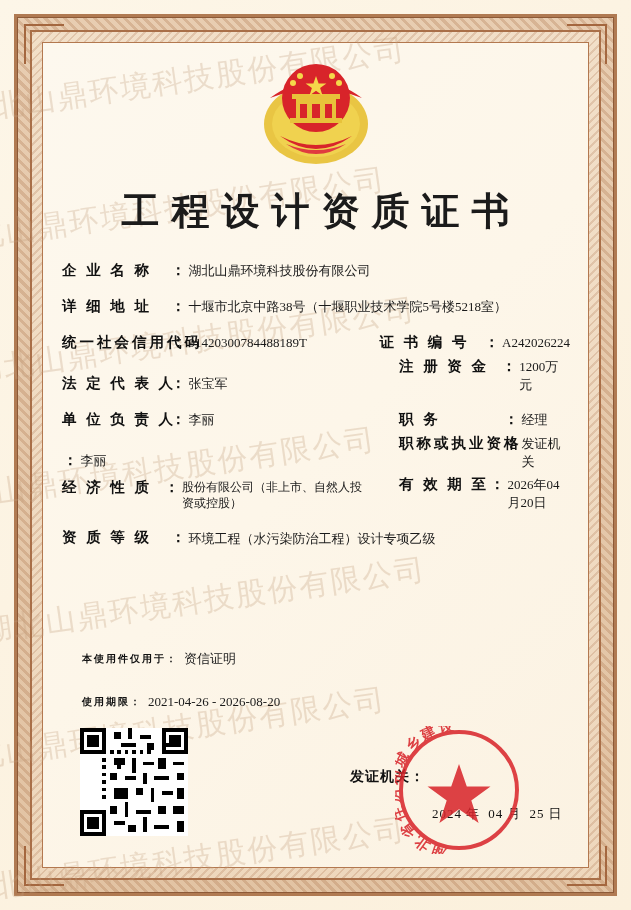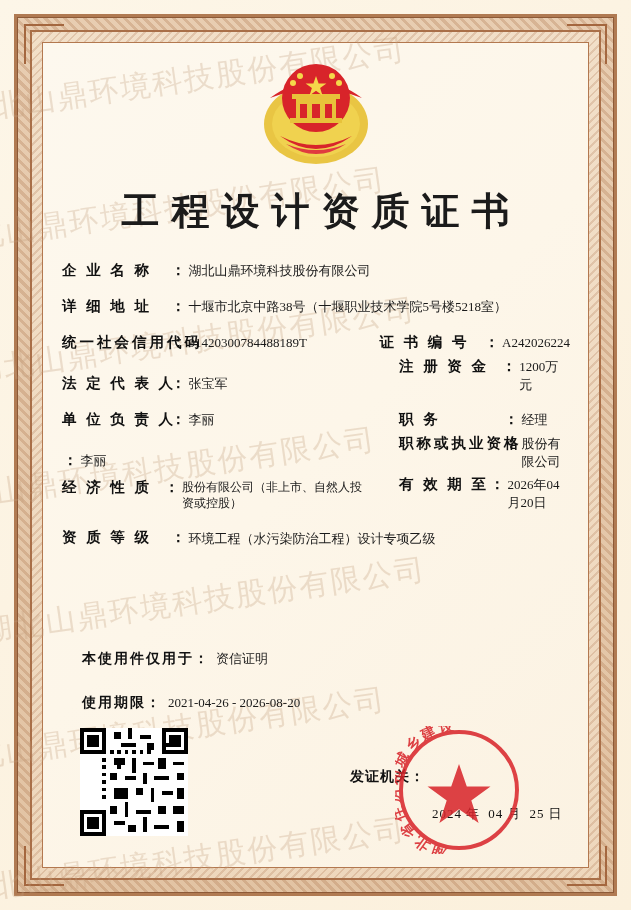--- a/index.html
+++ b/index.html
@@ -111,21 +111,21 @@
   .right-cell{flex:1;display:flex;}
   .right-cell .lbl{width:104px;margin-left:37px;}
   .val-wrap{max-width:180px;}
 
   
   .use-block{
     position:absolute;left:82px;top:650px;width:470px;
   }
   .use-row{display:flex;align-items:center;margin-bottom:26px;}
   .use-lbl{
-    font-size:14px;font-weight:bold;color:#111;letter-spacing:2px;white-space:nowrap;
+    font-size:10px;font-weight:bold;color:#111;letter-spacing:2px;white-space:nowrap;
   }
   .use-val{font-size:13px;color:#1a1a1a;margin-left:6px;}
 
   
   .qr-box{
     position:absolute;left:80px;top:728px;width:108px;height:108px;
     background:#fff;
   }
   .qr-caption{
     position:absolute;left:62px;top:843px;width:146px;
@@ -255,21 +255,21 @@
     </div>
 
     <div class="row">
       <span class="left-cell">
         <span class="colon">：</span>
         <span class="val">李丽</span>
       </span>
       <span class="right-cell">
         <span class="lbl">职称或执业资格</span>
         <span class="colon">：</span>
-        <span class="val">股份有限公司</span>
+        <span class="val">发证机关</span>
       </span>
     </div>
 
     <div class="row">
       <span class="left-cell">
         <span class="lbl">经 济 性 质</span>
         <span class="colon">：</span>
         <span class="val small val-wrap">股份有限公司（非上市、自然人投资或控股）</span>
       </span>
       <span class="right-cell">

